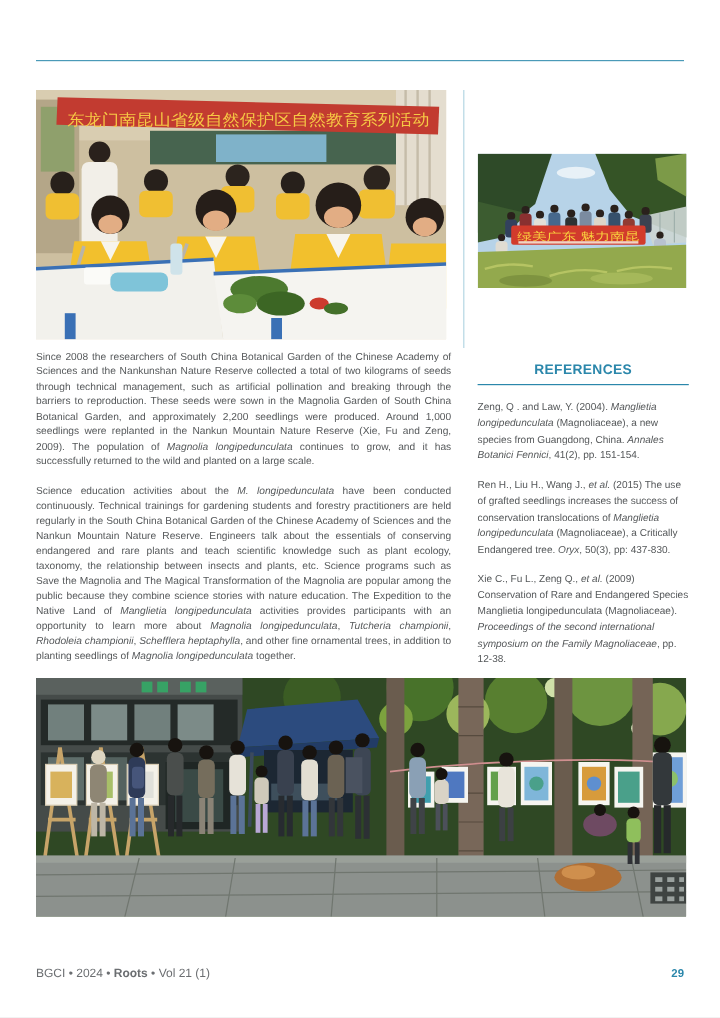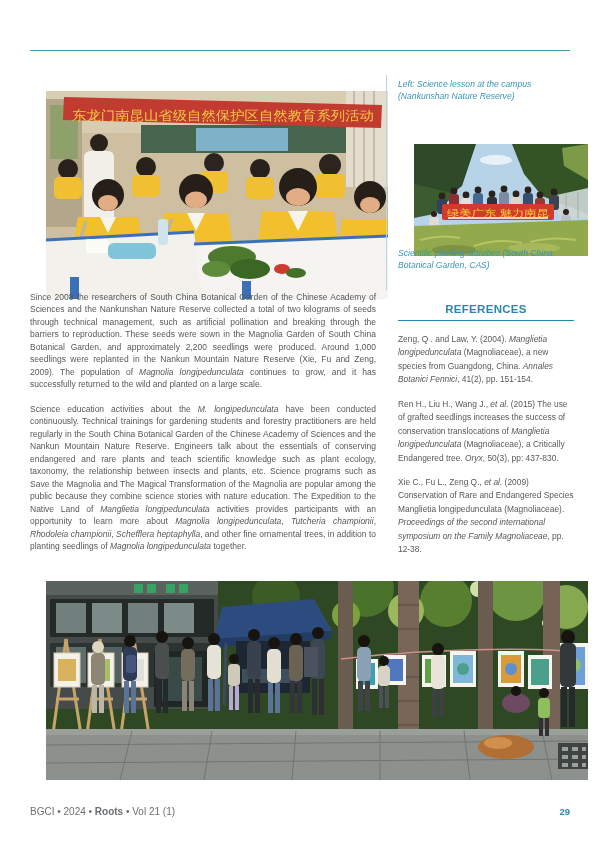--- a/index.html
+++ b/index.html
@@ -1,21 +1,21 @@
 <!DOCTYPE html>
 <html><head>
 <meta charset="utf-8">
 <style>
   html,body{margin:0;padding:0;background:#e8e8e8;}
   .page{
     position:relative;width:600px;height:848px;background:#ffffff;
     font-family:"Liberation Sans",sans-serif;overflow:hidden;margin:0 auto;
   }
   .top-rule{position:absolute;left:30px;top:50px;width:540px;height:1px;background:#4a9ab8;}
-  .photo{position:absolute;margin:16px;padding:0;overflow:hidden;}
+  .photo{position:absolute;margin:0;padding:0;overflow:hidden;}
   .photo svg{display:block;}
   .main-photo{left:30px;top:75px;width:342px;height:208px;}
   .v-divider{position:absolute;left:386px;top:75px;width:1px;height:215px;background:#b5d6e3;}
   .caption{
     position:absolute;left:398px;width:176px;
     color:#3996ba;font-style:italic;font-size:8.6px;line-height:1.45;
   }
   .caption-top{top:78px;}
   .side-photo{left:398px;top:128px;width:195px;height:112px;}
   .caption-side{top:247px;}
@@ -111,21 +111,20 @@
       <ellipse cx="186" cy="166" rx="24" ry="11" fill="#4d7a2f"></ellipse>
       <ellipse cx="204" cy="178" rx="20" ry="10" fill="#3c6624"></ellipse>
       <ellipse cx="170" cy="178" rx="14" ry="8" fill="#5d8c3a"></ellipse>
       <ellipse cx="236" cy="178" rx="8" ry="5" fill="#cc3b2e"></ellipse>
       <ellipse cx="250" cy="182" rx="10" ry="5" fill="#44702a"></ellipse>
     </svg>
   </figure>
 
   <div class="v-divider"></div>
 
-  <div class="caption caption-top">Left: Science lesson at the campus (Nankunshan Nature Reserve)</div>
 
   <figure class="photo side-photo">
     <svg viewBox="0 0 174 112" width="174" height="112" preserveAspectRatio="none">
       <rect width="174" height="112" fill="#b7d3e8"></rect>
       <ellipse cx="82" cy="16" rx="16" ry="5" fill="#e8f1f7"></ellipse>
       <polygon points="0,0 62,0 48,42 28,58 0,66" fill="#2e4a28"></polygon>
       <polygon points="0,40 42,50 20,70 0,74" fill="#3c5c30"></polygon>
       <polygon points="98,0 174,0 174,70 128,52 110,30" fill="#355426"></polygon>
       <polygon points="148,4 174,0 174,36 150,22" fill="#7c9a48"></polygon>
       <polygon points="138,52 174,44 174,74 146,76" fill="#ccd6d3" opacity="0.92"></polygon>
@@ -166,21 +165,20 @@
           <rect x="147" y="71" width="10" height="10" rx="3" fill="#b8c2cf"></rect>
       </g>
 
       <polygon points="0,82 174,76 174,112 0,112" fill="#93a94d"></polygon>
       <path d="M6,96 q20,-6 40,-2 M60,102 q24,-8 48,-3 M116,98 q22,-6 46,-2" stroke="#b6c463" stroke-width="2" fill="none"></path>
       <ellipse cx="40" cy="106" rx="22" ry="5" fill="#7e9340"></ellipse>
       <ellipse cx="120" cy="104" rx="26" ry="5" fill="#a5b85a"></ellipse>
     </svg>
   </figure>
 
-  <div class="caption caption-side">Scientific planting activities (South China Botanical Garden, CAS)</div>
 
   <section class="references">
     <h2>REFERENCES</h2>
     <div class="ref-rule"></div>
     <p class="ref"><span>Zeng, Q . and Law, Y. (2004). </span><i>Manglietia longipedunculata</i><span> (Magnoliaceae), a new species from Guangdong, China. </span><i>Annales Botanici Fennici</i><span>, 41(2), pp. 151-154.</span></p>
     <p class="ref"><span>Ren H., Liu H., Wang J., </span><i>et al.</i><span> (2015) The use of grafted seedlings increases the success of conservation translocations of </span><i>Manglietia longipedunculata</i><span> (Magnoliaceae), a Critically Endangered tree. </span><i>Oryx</i><span>, 50(3), pp: 437-830.</span></p>
     <p class="ref"><span>Xie C., Fu L., Zeng Q., </span><i>et al.</i><span> (2009) Conservation of Rare and Endangered Species Manglietia longipedunculata (Magnoliaceae). </span><i>Proceedings of the second international symposium on the Family Magnoliaceae</i><span>, pp. 12-38.</span></p>
   </section>
 
   <section class="body-text">

